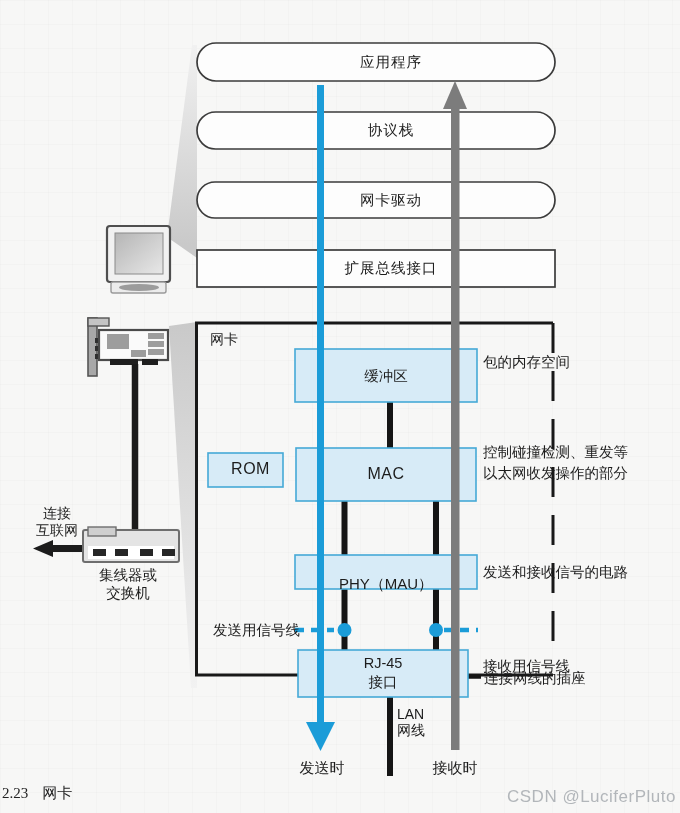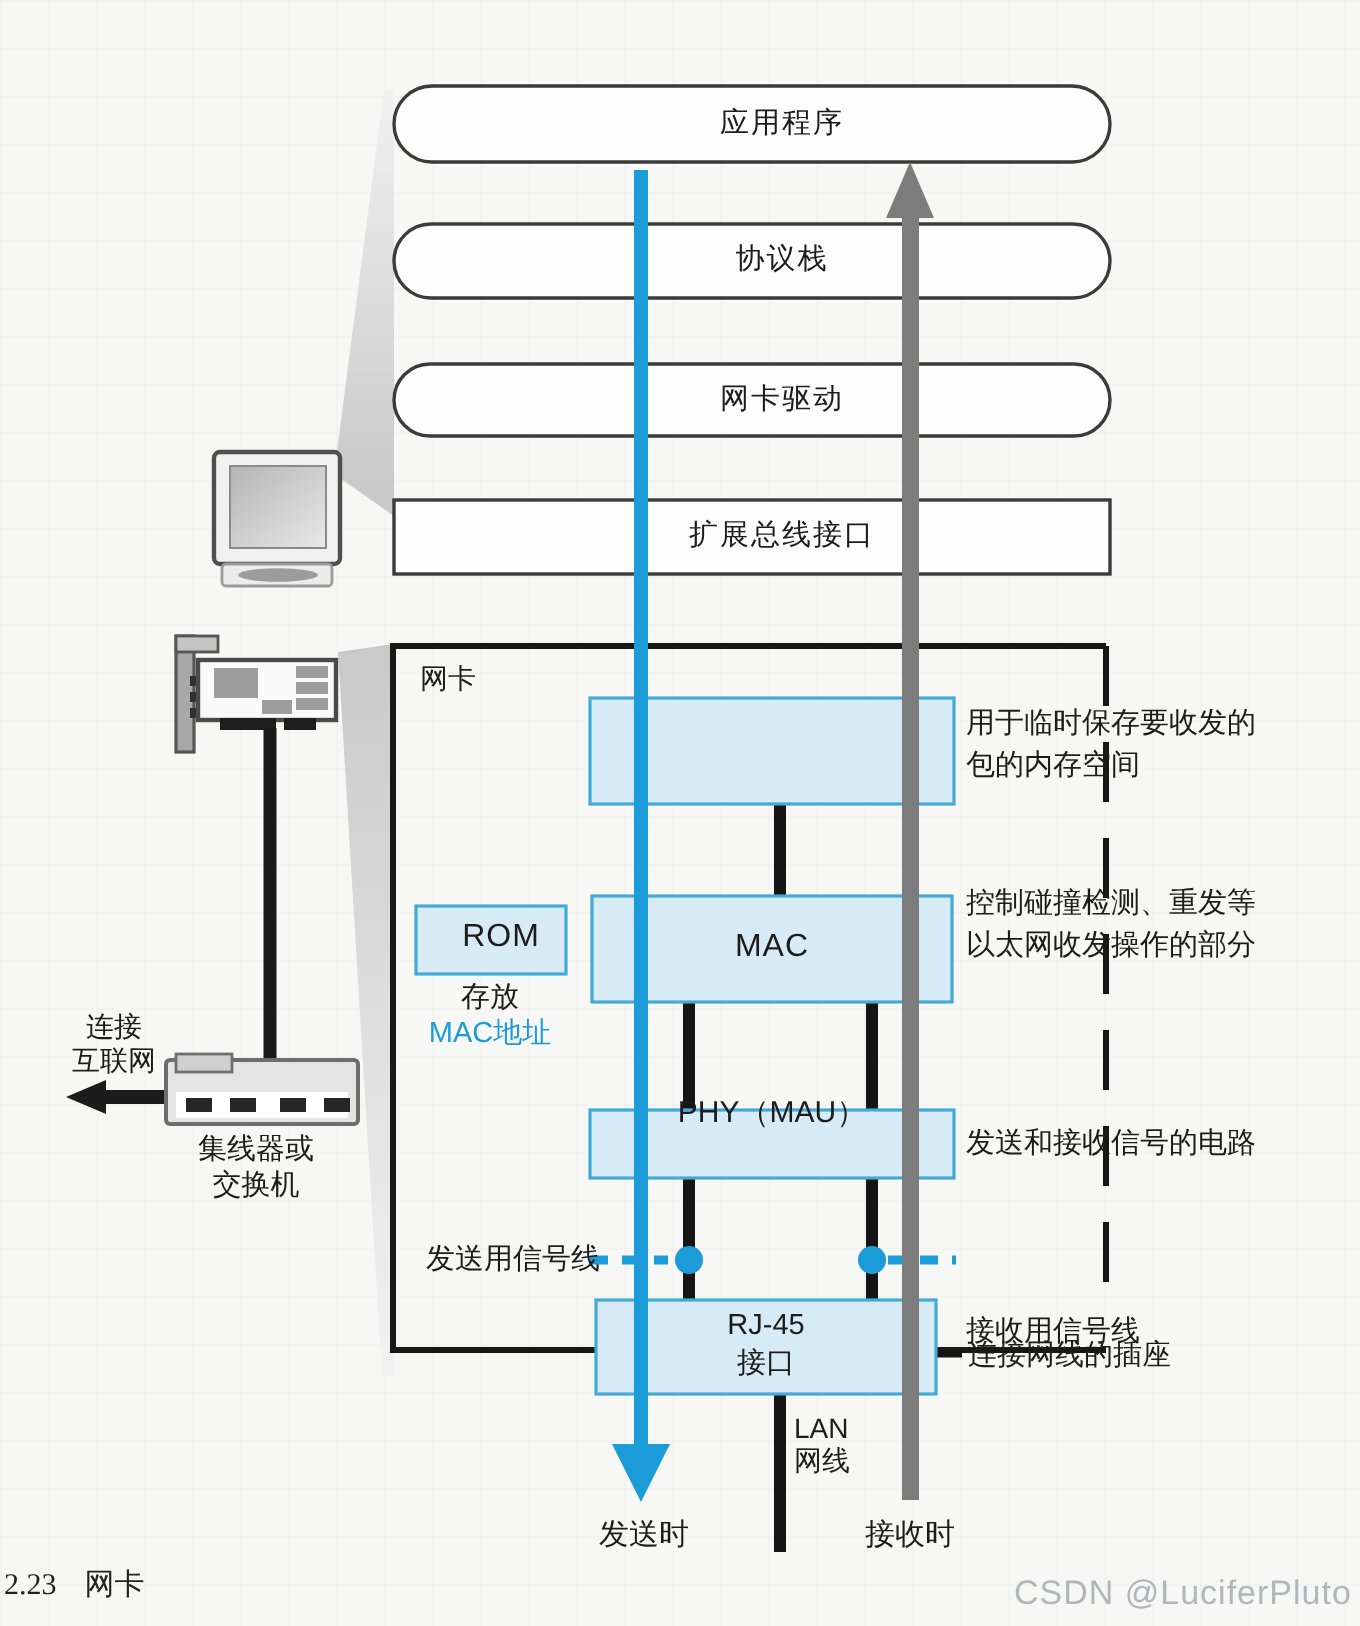--- a/index.html
+++ b/index.html
@@ -157,36 +157,32 @@
     </g>
   </svg>
 
   <div class="t layer-label" style="top:52px">应用程序</div>
   <div class="t layer-label" style="top:120px">协议栈</div>
   <div class="t layer-label" style="top:190px">网卡驱动</div>
   <div class="t layer-label" style="top:258px">扩展总线接口</div>
 
   <div class="t" style="left:210px;top:329px;font-size:14px">网卡</div>
 
+  <div class="t c" style="left:295px;width:182px;top:366px">缓冲区</div>
   <div class="t c mono-cap" style="left:208px;width:85px;top:459px">ROM</div>
   <div class="t c mono-cap" style="left:296px;width:180px;top:464px">MAC</div>
-  <div class="t c" style="left:295px;width:182px;top:547px;font-size:15px">PHY（MAU）</div>
+  <div class="t c" style="left:295px;width:182px;top:574px;font-size:15px">PHY（MAU）</div>
 
   <div class="t c" style="left:298px;width:170px;top:654px;line-height:19px">
     <div>RJ-45</div>
     <div>接口</div>
   </div>
 
-  <div class="t c" style="left:200px;width:90px;top:490px;line-height:18px">
-    <div>存放</div>
-    <div class="blue-text">MAC地址</div>
-  </div>
 
   <div class="t ann" style="left:483px;top:352px">
-    <div>用于临时保存要收发的</div>
     <div>包的内存空间</div>
   </div>
   <div class="t ann" style="left:483px;top:442px">
     <div>控制碰撞检测、重发等</div>
     <div>以太网收发操作的部分</div>
   </div>
   <div class="t" style="left:483px;top:562px">发送和接收信号的电路</div>
   <div class="t" style="left:484px;top:668px">连接网线的插座</div>
 
   <div class="t" style="left:213px;top:620px">发送用信号线</div>

